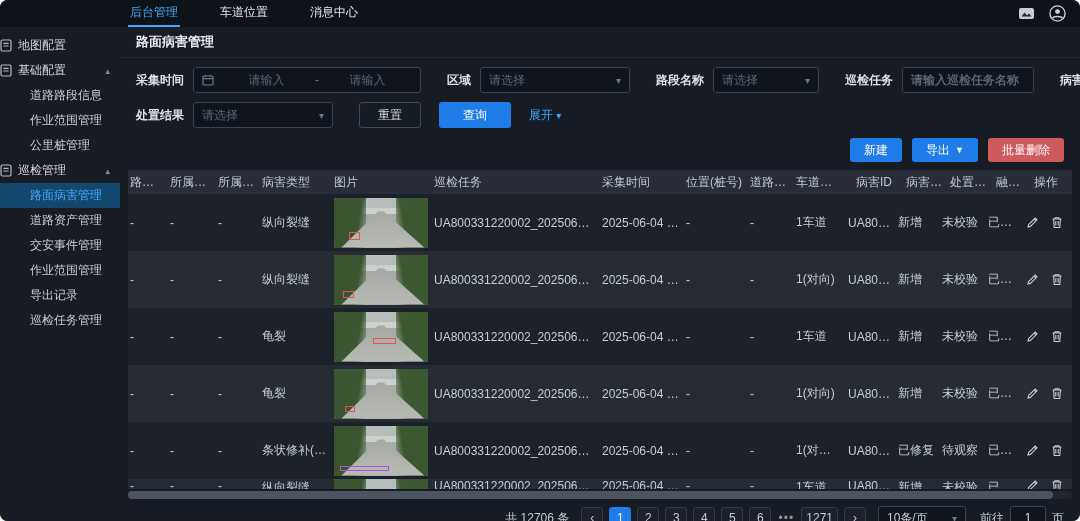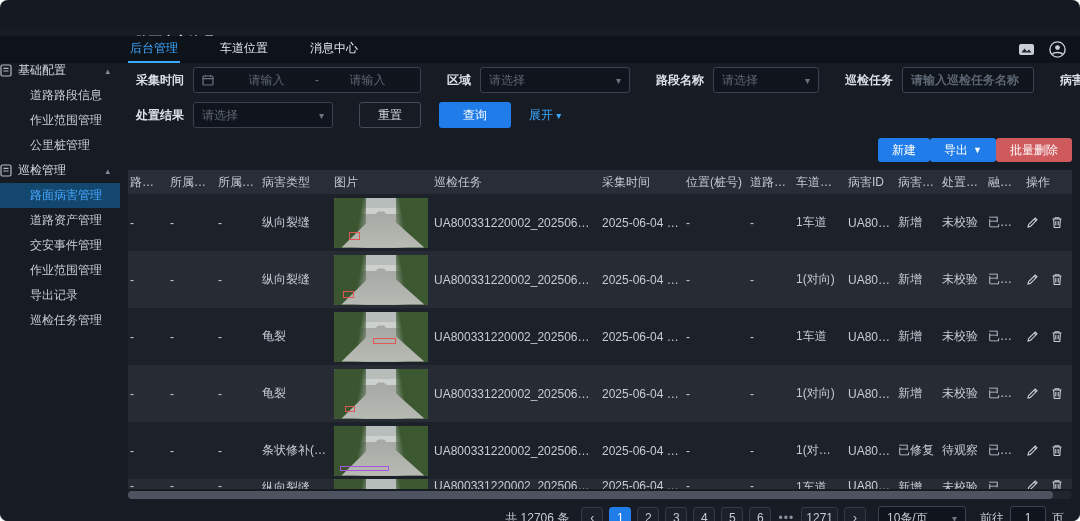--- a/index.html
+++ b/index.html
@@ -2,21 +2,21 @@
 <html><head>
 <meta charset="utf-8">
 <style>
   * { box-sizing: border-box; margin: 0; padding: 0; }
   html,body { background:#fff; font-family:"Liberation Sans", sans-serif; }
   .app { position:relative; width:1080px; height:521px; background:#141821;
          border-radius:8px; overflow:hidden; box-shadow:0 0 0 1px #e2e2e2; }
 
   
   .topbar { position:absolute; top:0; left:0; right:0; height:27px; background:#0e1219;
-            display:flex; align-items:stretch; z-index:5;margin-top:36px; }
+            display:flex; align-items:stretch; z-index:5; }
   .topbar .tabs { margin-left:128px; display:flex; gap:38px; }
   .tab { display:flex; align-items:center; font-size:12px; color:#e4e7ec; cursor:pointer;
          border-bottom:2px solid transparent; padding:0 2px; }
   .tab.active { color:#3da8ff; border-bottom-color:#3da8ff; }
   .topbar-right { margin-left:auto; display:flex; align-items:center; gap:14px; padding-right:14px; }
   .tb-icon { width:17px; height:17px; display:flex; align-items:center; justify-content:center; cursor:pointer; }
 
   
   .sidebar { position:absolute; top:27px; left:0; bottom:0; width:120px; background:#171b23;
              padding-top:6px; overflow:hidden; }
@@ -47,21 +47,21 @@
   .daterange .sep { padding:0 4px; color:#6b7480; }
   .btn { height:26px; border-radius:3px; font-size:12px; display:inline-flex; align-items:center;
          justify-content:center; cursor:pointer; white-space:nowrap; }
   .btn-ghost { width:62px; border:1px solid #414a57; color:#d4d8de; background:transparent; margin-left:26px; }
   .btn-primary { background:#1f7ce8; color:#fff; border:none; }
   .btn-query { width:72px; margin-left:18px; }
   .expand-link { margin-left:18px; font-size:12px; color:#3da8ff; cursor:pointer; white-space:nowrap; }
   .expand-link .chev { font-size:10px; }
 
   
-  .actions { display:flex; justify-content:flex-end; padding:4px 8px 8px 16px; }
+  .actions { display:flex; justify-content:flex-end; gap:10px; padding:4px 16px 8px 16px; }
   .btn-sm { height:24px; padding:0 14px; }
   .btn-danger { background:#cf5a5e; color:#fff; border:none; }
 
   
   .table { margin:0 8px 0 8px; font-size:12px; }
   .t-head { display:flex; align-items:center; height:24px; background:#282d37; color:#c3c9d1; }
   .t-row { display:flex; align-items:center; height:57px; color:#c6ccd4; }
   .t-row.odd { background:#1c212a; }
   .t-row.even { background:#262b34; }
   .cell { padding:0 4px 0 2px; overflow:hidden; white-space:nowrap; text-overflow:ellipsis; flex:0 0 auto; }
@@ -266,21 +266,21 @@
           <div class="cell" style="width: 40px;">路段名称</div>
           <div class="cell" style="width: 48px;">所属城市</div>
           <div class="cell" style="width: 44px;">所属区县</div>
           <div class="cell" style="width: 72px;">病害类型</div>
           <div class="cell" style="width: 100px;">图片</div>
           <div class="cell" style="width: 168px;">巡检任务</div>
           <div class="cell" style="width: 84px;">采集时间</div>
           <div class="cell" style="width: 64px;">位置(桩号)</div>
           <div class="cell" style="width: 46px;">道路方向</div>
           <div class="cell" style="width: 52px;">车道位置</div>
-          <div class="cell" style="width: 50px;">病害ID</div>
+          <div class="cell" style="width: 50px; margin-left: 8px;">病害ID</div>
           <div class="cell" style="width: 44px;">病害状态</div>
           <div class="cell" style="width: 46px;">处置结果</div>
           <div class="cell" style="width: 38px;">融合状</div>
           <div class="cell" style="width: 56px;">操作</div>
         </div>
       <div id="tbody">
           <div class="t-row odd">
             <div class="cell" style="width: 40px;">-</div>
             <div class="cell" style="width: 48px;">-</div>
             <div class="cell" style="width: 44px;">-</div>

